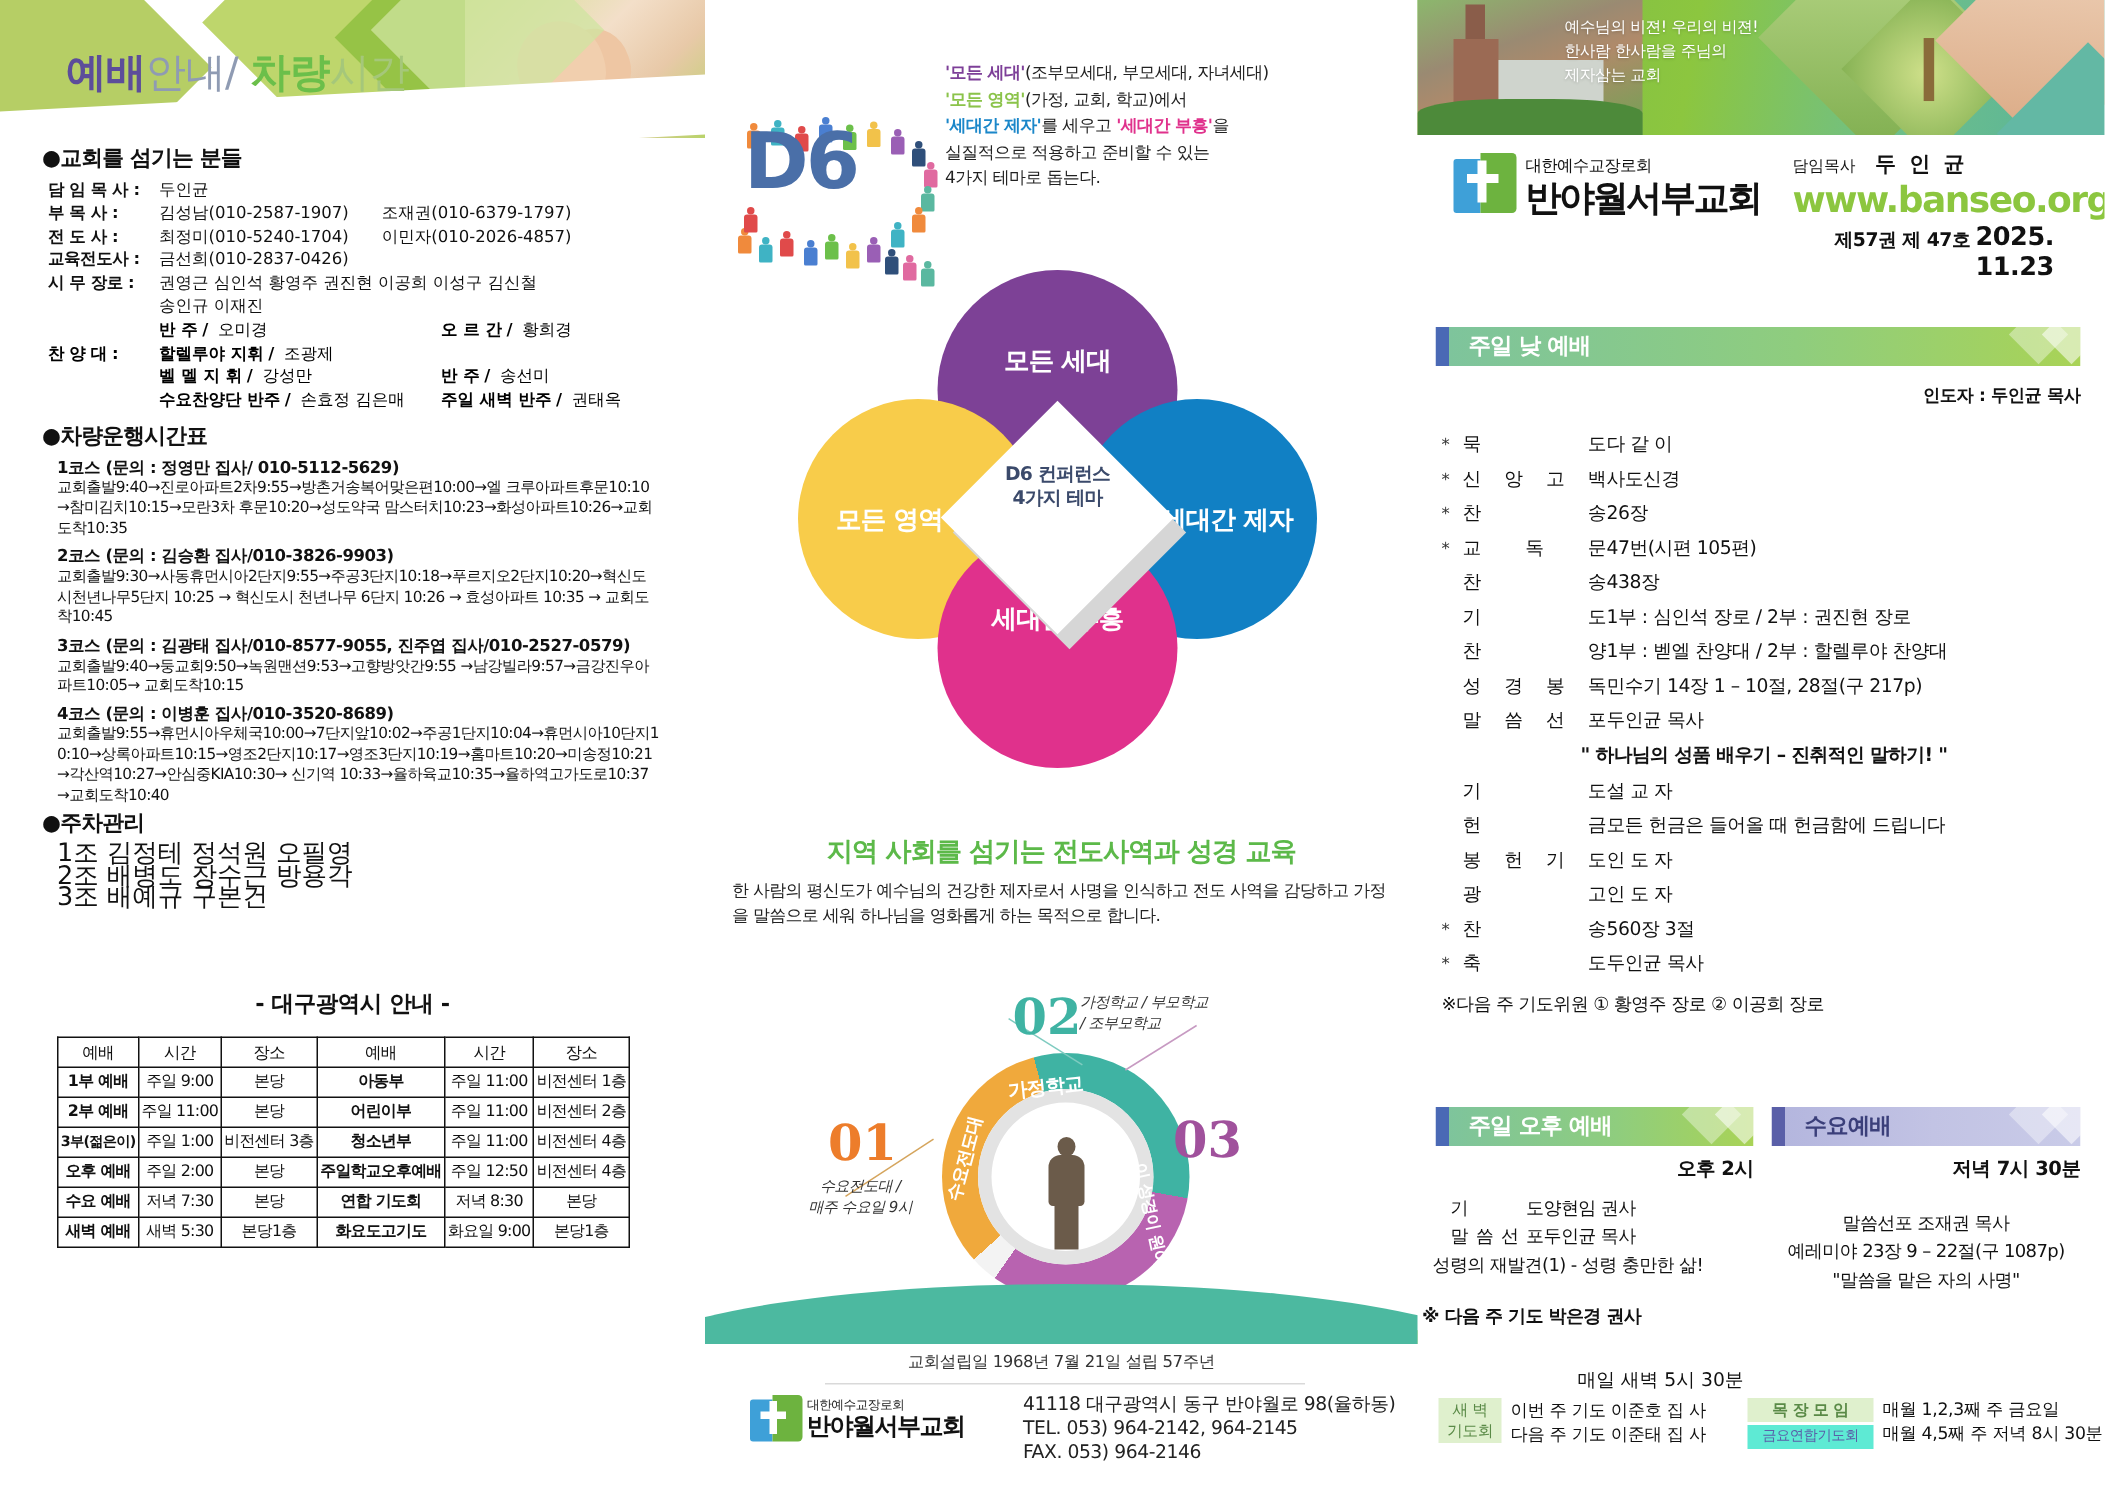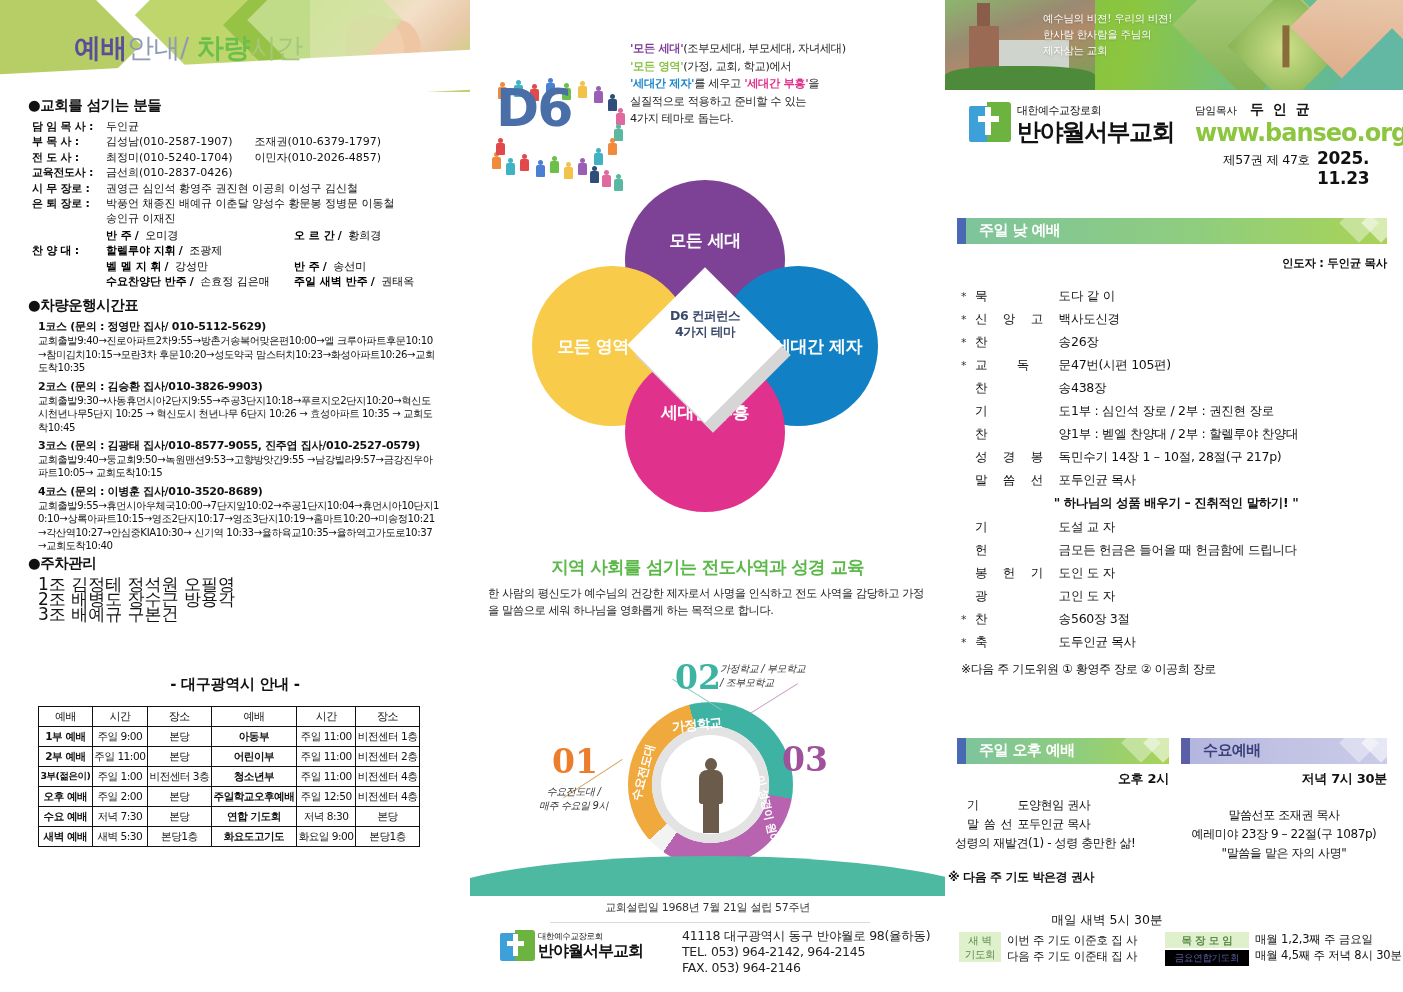--- a/index.html
+++ b/index.html
@@ -24,21 +24,21 @@
   .lp-banner .tri-c { position:absolute; left:250px; top:-40px; width:130px; height:130px;
       background:#8fbf3f; transform: rotate(45deg); opacity:.85; }
   .lp-banner .photo { position:absolute; right:0; top:0; width:160px; height:92px;
       background: linear-gradient(135deg,#cfe08a 0%, #f3dfc9 45%, #e8c9a8 70%, #b9d36a 100%); }
   .lp-banner .photo:after{ content:""; position:absolute; left:35px; top:14px; width:58px; height:62px;
       border-radius:50% 50% 45% 45%; background:#f1cfae; transform:rotate(-18deg); box-shadow:22px 6px 0 -6px #eec6a3;}
   .lp-banner .diamond-ov { position:absolute; right:90px; top:-35px; width:110px; height:110px;
       background:#cfe4a0; transform:rotate(45deg); opacity:.75; }
   .lp-banner .white-slash { position:absolute; left:0; bottom:-10px; width:470px; height:40px;
       background:#fff; transform: skewY(-3deg); }
-  .lp-title { position:absolute; left:44px; top:30px; font-size:27px; font-weight:700; letter-spacing:-.5px; white-space:nowrap;margin-left:30px; }
+  .lp-title { position:absolute; left:44px; top:30px; font-size:27px; font-weight:700; letter-spacing:-.5px; white-space:nowrap; }
   .t-pur { color:#5c4d9a; }
   .t-gray { color:#8f9bb3; font-weight:400; }
   .t-grn { color:#6bbf4a; }
   .t-grnlt { color:#a5c77a; font-weight:400; }
 
   .lp-body { position:absolute; left:0; top:96px; width:470px; }
   .sec-head { font-size:14.5px; font-weight:800; color:#111; margin:0 0 4px 28px; letter-spacing:-.5px;}
 
   .staff-rows { margin-left:32px; font-size:11px; color:#111; line-height:15.4px; }
   .staff-row { display:flex; white-space:nowrap; }
@@ -178,21 +178,21 @@
   .rp-logo { position:absolute; left:24px; top:102px; width:42px; height:44px;}
   .rp-logo .page-l { position:absolute; left:0; top:4px; width:18px; height:36px; background:#3ea0d8; border-radius:2px 0 0 2px;}
   .rp-logo .page-r { position:absolute; left:18px; top:0; width:24px; height:40px; background:#6db33f; border-radius:0 3px 3px 0;}
   .rp-logo .cross-v { position:absolute; left:16px; top:5px; width:6px; height:28px; background:#fff;}
   .rp-logo .cross-h { position:absolute; left:9px; top:14px; width:21px; height:6px; background:#fff;}
   .rp-cname1 { position:absolute; left:72px; top:103px; font-size:11px; color:#111; letter-spacing:-.5px;}
   .rp-cname2 { position:absolute; left:72px; top:116px; font-size:24px; font-weight:800; color:#111; letter-spacing:-1.6px;}
   .rp-pastor-lbl { position:absolute; left:250px; top:104px; font-size:10.5px; color:#111;}
   .rp-pastor { position:absolute; left:305px; top:101px; font-size:14px; font-weight:800; color:#111; letter-spacing:2px;}
   .rp-url { position:absolute; left:250px; top:119px; font-size:24px; font-weight:800; color:#8cc63f; letter-spacing:-1px;}
-  .rp-vol { position:absolute; left:278px; top:152px; font-size:12.5px; font-weight:400; color:#111; letter-spacing:-.3px;}
+  .rp-vol { position:absolute; left:278px; top:152px; font-size:12.5px; font-weight:700; color:#111; letter-spacing:-.3px;}
   .rp-date { position:absolute; left:372px; top:148px; font-size:17px; font-weight:800; color:#111; letter-spacing:-.3px;}
 
   .bar { position:absolute; height:26px; overflow:hidden; }
   .bar .lead { position:absolute; left:0; top:0; width:9px; height:26px; background:#4a69b5;}
   .bar .fill { position:absolute; left:9px; top:0; right:0; height:26px;
       background: linear-gradient(90deg,#7ec49c 0%, #8fcd7e 55%, #a9d356 100%); }
   .bar .dia { position:absolute; right:14px; top:-9px; width:28px; height:28px; transform:rotate(45deg);
       background: rgba(255,255,255,.38); }
   .bar .dia2 { position:absolute; right:-8px; top:-9px; width:28px; height:28px; transform:rotate(45deg);
       background: rgba(255,255,255,.55); }
@@ -214,21 +214,21 @@
 
   .sub-order { position:absolute; font-size:12px; color:#111; line-height:19px; letter-spacing:-.4px;}
   .sub-time { position:absolute; font-size:13px; font-weight:800; color:#111; letter-spacing:-.3px;}
   .sub-row { display:flex; white-space:nowrap; }
   .sub-lab { width:62px; flex:0 0 62px; display:flex; justify-content:space-between;}
 
   .dawn-time { position:absolute; font-size:12.5px; color:#111; letter-spacing:0px;}
   .tagbox { position:absolute; font-size:10.5px; color:#4a7a3a; text-align:center; line-height:14px;
             letter-spacing:-.3px; padding:1px 3px;}
   .tag-green { background:#dff0cd; color:#5a8a47; }
-  .tag-purple { background:#000000; color:#5a5fa8; }
+  .tag-purple { background:#5eead4; color:#5a5fa8; }
   .dawn-lines { position:absolute; font-size:11.5px; color:#111; line-height:16px; letter-spacing:-.2px; white-space:nowrap;}
 </style>
 </head>
 <body>
 
 <div class="page">
 
   <div class="left-panel">
 
     <div class="lp-banner">
@@ -261,24 +261,20 @@
             <div class="staff-val">최정미(010-5240-1704)</div>
             <div class="staff-val staff-val2">이민자(010-2026-4857)</div>
           </div>
           <div class="staff-row">
             <div class="staff-lbl">교육전도사 :</div>
             <div class="staff-val">금선희(010-2837-0426)</div>
           </div>
           <div class="staff-row">
             <div class="staff-lbl">시 무 장로 :</div>
             <div class="staff-val">권영근 심인석 황영주 권진현 이공희 이성구 김신철</div>
-          </div>
-          <div class="staff-row">
-            <div class="staff-lbl">은 퇴 장로 :</div>
-            <div class="staff-val">박풍언 채종진 배예규 이춘달 양성수 황문봉 정병문 이동철</div>
           </div>
           <div class="staff-indent">송인규 이재진</div>
         </div>
       <div class="choir" id="choir-list">
           <div class="choir-row">
             <div class="choir-lbl"></div>
             <div style="width: 188px; flex: 0 0 188px;"><span class="choir-sub">반 주</span><span class="choir-sep">/</span><span class="choir-name"> 오미경</span></div>
             <div><span class="choir-sub">오 르 간</span><span class="choir-sep">/</span><span class="choir-name"> 황희경</span></div>
           </div>
           <div class="choir-row">

